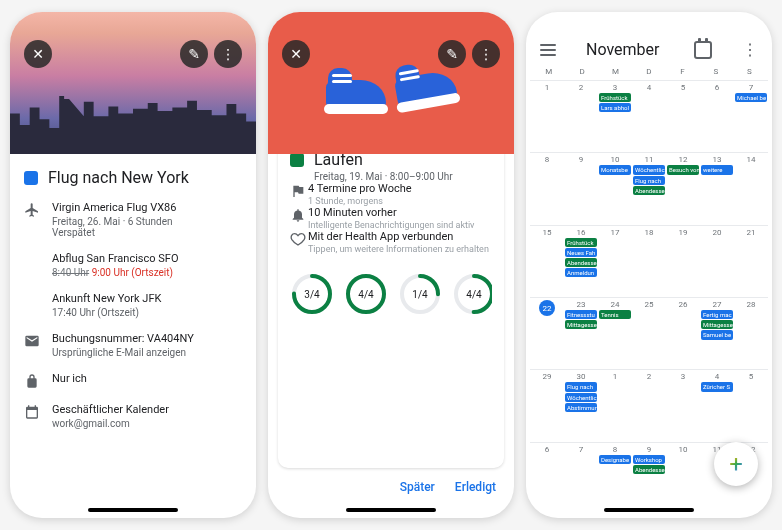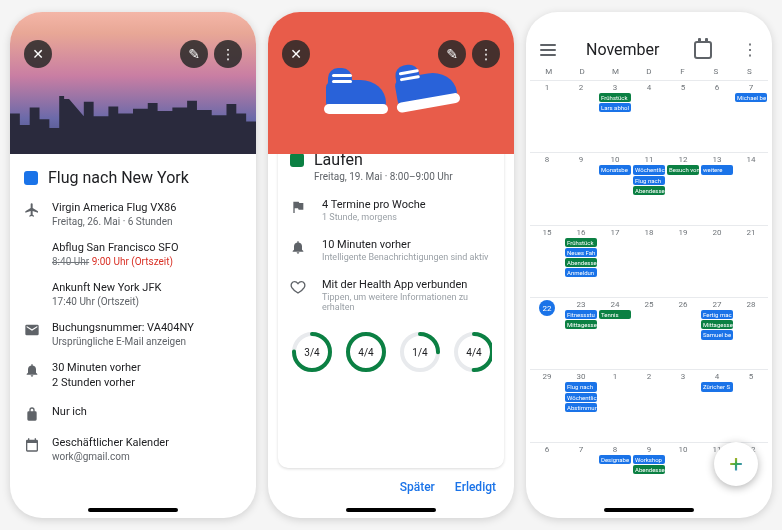--- a/index.html
+++ b/index.html
@@ -93,21 +93,21 @@
   .shoes-wrap { display:flex; gap:10px; transform:translateY(6px); }
   .shoes-wrap .shoe:nth-child(2){ transform:rotate(-10deg) translateY(-6px); }
 
   .card2 {
     background:#fff; margin:-18px 10px 0 10px; border-radius:10px;
     box-shadow:0 1px 3px rgba(0,0,0,0.15);
     padding:14px 12px 10px 12px;
     flex:1;
   }
   .sub2 { font-size:10px; color:#5f6368; margin-top:2px; }
-  .row2 { display:flex; gap:16px; margin-top:16px; }
+  .row2 { display:flex; gap:2px; margin-top:0; }
   .row2 .ico { width:16px;height:16px;flex-shrink:0;color:#5f6368;fill:#5f6368;margin-top:1px; }
   .row2 .body { flex:1; }
   .row2 .main { font-size:11px; color:#202124; }
   .row2 .sub { font-size:9px; color:#9aa0a6; margin-top:1px; }
   .rings { display:flex; gap:10px; margin-top:18px; overflow:hidden; }
   .ring { width:44px;height:44px; position:relative; flex-shrink:0; }
   .ring svg { width:44px;height:44px; transform:rotate(-90deg); }
   .ring-label { position:absolute; inset:0; display:flex;align-items:center;justify-content:center; font-size:10px; color:#202124; }
   .actions2 {
     display:flex; justify-content:flex-end; gap:20px;
@@ -169,20 +169,21 @@
       <div class="evt-title">Flug nach New York</div>
     </div>
 
     <div class="detail-row">
       <svg class="ico" viewBox="0 0 24 24">
           <path d="M21 16v-2l-8-5V3.5a1.5 1.5 0 0 0-3 0V9l-8 5v2l8-2.5V19l-2 1.5V22l3.5-1 3.5 1v-1.5L13 19v-5.5l8 2.5z"></path>
         </svg>
       <div class="detail-body">
         <div class="line-main">Virgin America Flug VX86</div>
         <div class="line-sub">Freitag, 26. Mai · 6 Stunden</div>
+        <div class="line-sub">Verspätet</div>
       </div>
     </div>
 
     <div class="detail-row">
       <div class="spacer-col"></div>
       <div class="detail-body">
         <div class="line-main">Abflug San Francisco SFO</div>
         <div class="line-sub">
           <span class="strike">8:40 Uhr</span>
           <span class="red">9:00 Uhr (Ortszeit)</span>
@@ -201,29 +202,20 @@
     <div class="detail-row">
       <svg class="ico" viewBox="0 0 24 24">
           <path d="M20 4H4a2 2 0 0 0-2 2v12a2 2 0 0 0 2 2h16a2 2 0 0 0 2-2V6a2 2 0 0 0-2-2zm0 4-8 5-8-5V6l8 5 8-5v2z"></path>
         </svg>
       <div class="detail-body">
         <div class="line-main">Buchungsnummer: VA404NY</div>
         <div class="line-sub">Ursprüngliche E-Mail anzeigen</div>
       </div>
     </div>
 
-    <div class="detail-row">
-      <svg class="ico" viewBox="0 0 24 24">
-          <path d="M12 22a2 2 0 0 0 2-2h-4a2 2 0 0 0 2 2zm6-6V11a6 6 0 0 0-5-5.91V4a1 1 0 0 0-2 0v1.09A6 6 0 0 0 6 11v5l-2 2v1h16v-1z"></path>
-        </svg>
-      <div class="detail-body">
-        <div class="line-main">30 Minuten vorher</div>
-        <div class="line-main">2 Stunden vorher</div>
-      </div>
-    </div>
 
     <div class="detail-row">
       <svg class="ico" viewBox="0 0 24 24">
           <path d="M17 8h-1V6a4 4 0 0 0-8 0v2H7a2 2 0 0 0-2 2v10a2 2 0 0 0 2 2h10a2 2 0 0 0 2-2V10a2 2 0 0 0-2-2zm-5-4a2 2 0 0 1 2 2v2h-4V6a2 2 0 0 1 2-2z"></path>
         </svg>
       <div class="detail-body">
         <div class="line-main">Nur ich</div>
       </div>
     </div>
 

